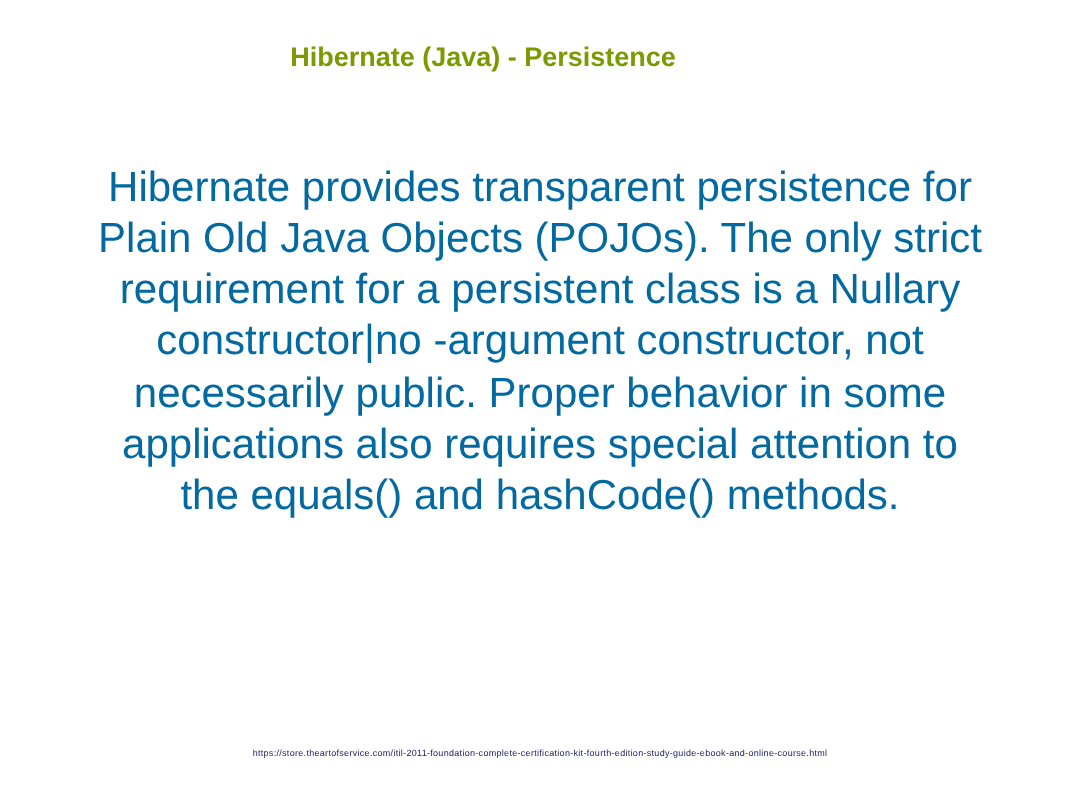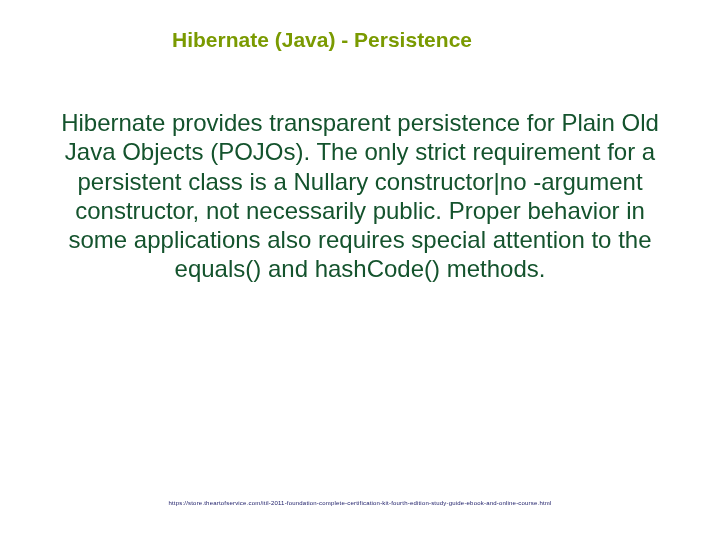--- a/index.html
+++ b/index.html
@@ -17,30 +17,30 @@
     height: 540px;
     box-sizing: border-box;
   }
   .title {
     position: absolute;
     top: 28px;
     left: 0;
     width: 644px;
     text-align: center;
     color: #7a9a01;
-    font-size: 21px;
+    font-size: 18px;
     font-weight: bold;
   }
   .body {
     position: absolute;
     top: 108px;
     left: 60px;
     width: 600px;
-    color: #14532d;
-    font-size: 24px;
+    color: #0369a1;
+    font-size: 28px;
     line-height: 1.22;
     text-align: center;
   }
   .footer {
     position: absolute;
     bottom: 34px;
     left: 0;
     width: 720px;
     text-align: center;
     color: #1a1a66;

